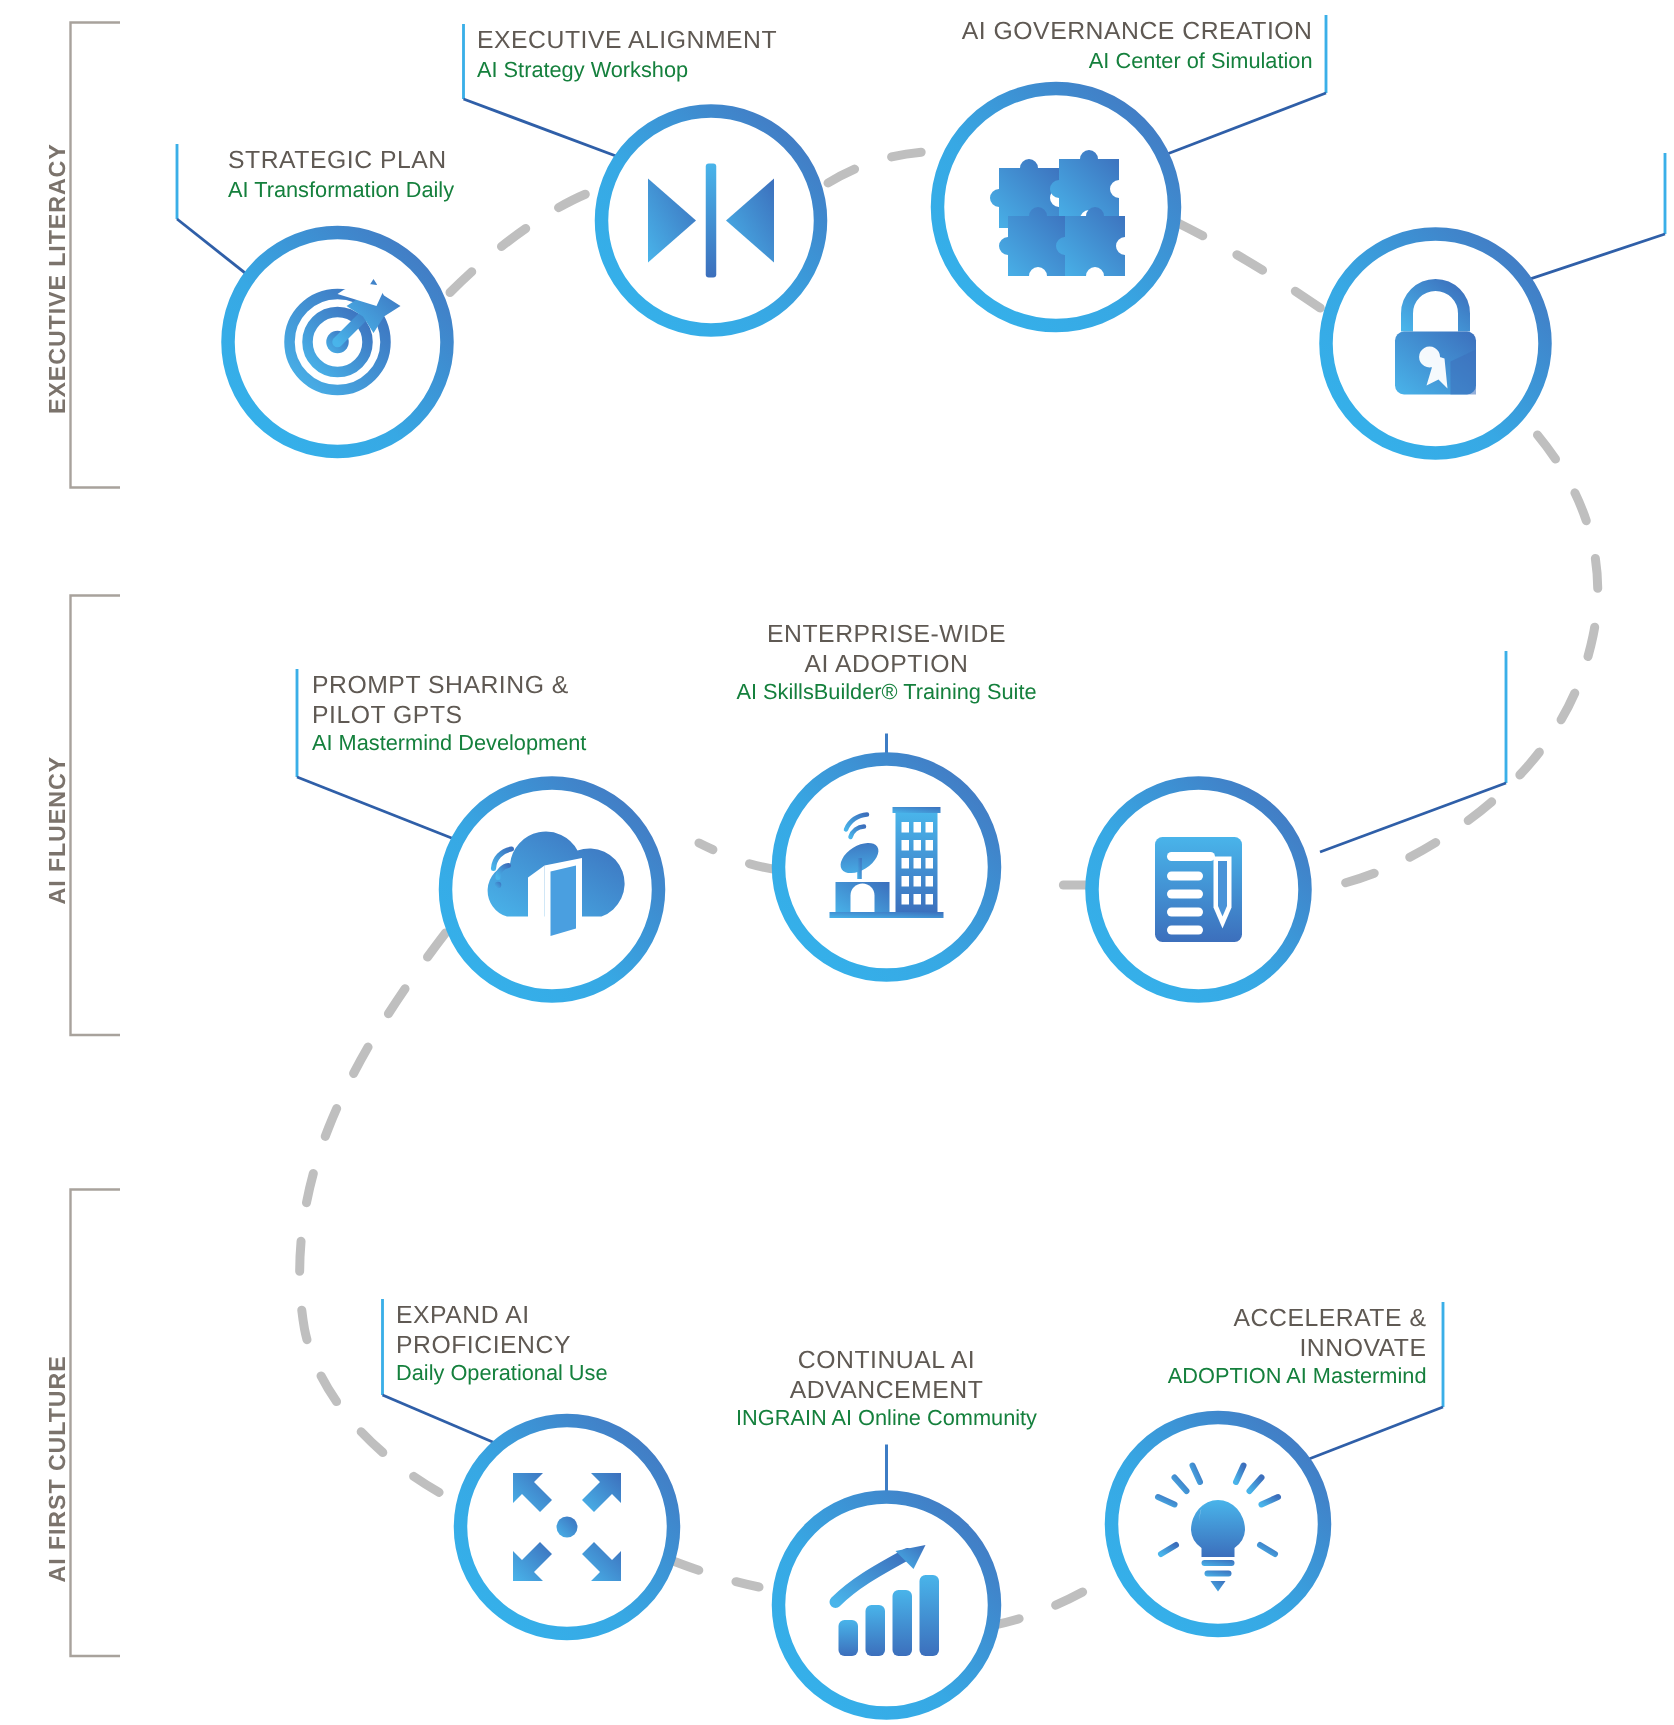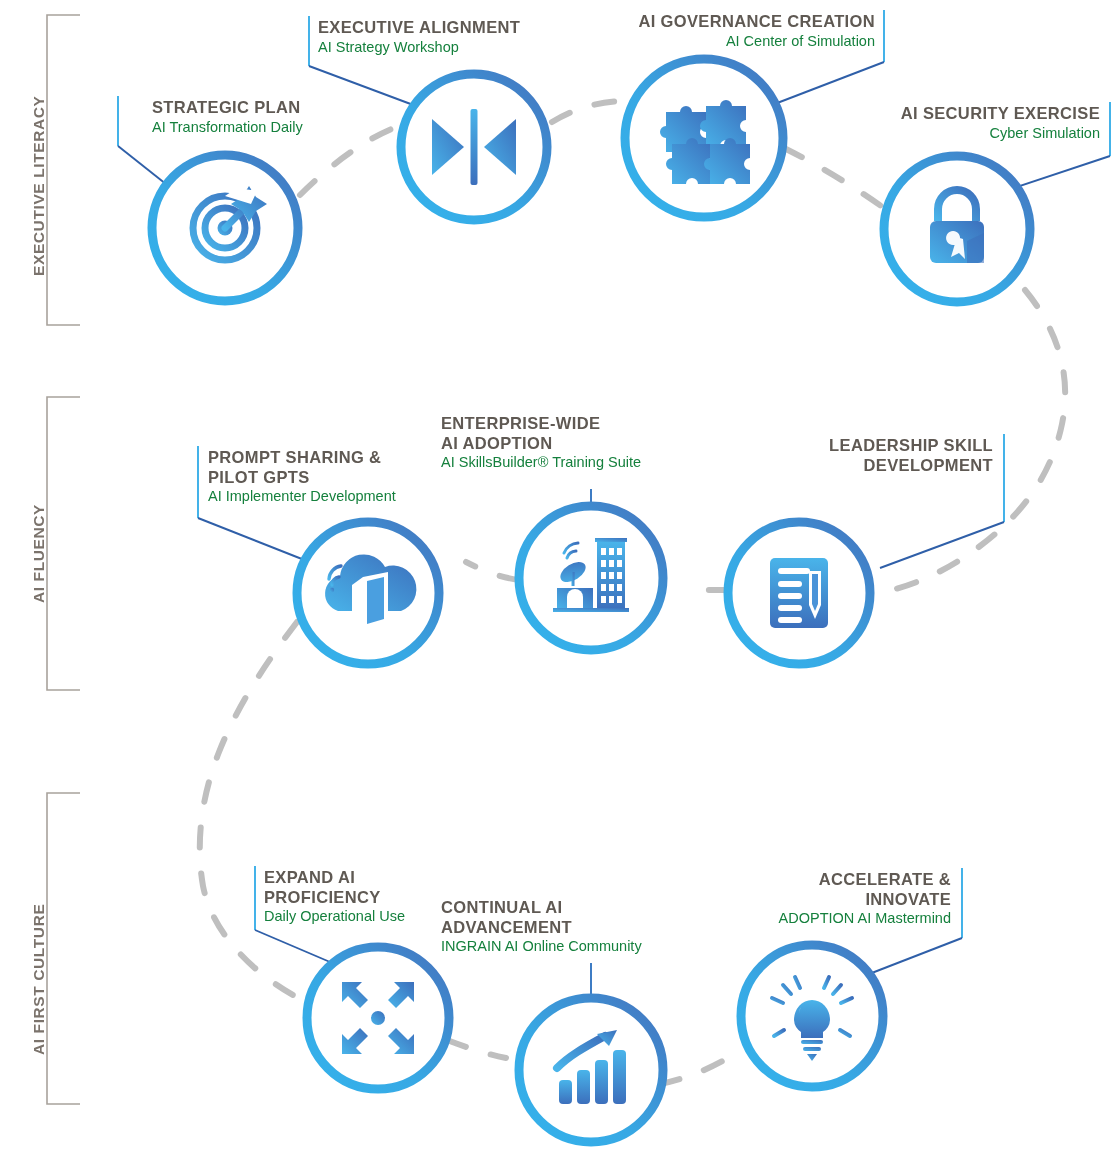--- a/index.html
+++ b/index.html
@@ -22,31 +22,31 @@
     letter-spacing:.6px;
     color:#7b736c;
     white-space:nowrap;
     transform-origin:0 0;
     transform:rotate(-90deg);
   }
 
   
   .callout{position:absolute;}
   .callout .title{
-    font-size:16.5px;font-weight:bold;letter-spacing:.35px;
+    font-size:16.5px;font-weight:normal;letter-spacing:.35px;
     color:#5f5953;line-height:19.5px;text-transform:uppercase;
     white-space:nowrap;
   }
   .callout .sub{
     font-size:14.5px;font-weight:normal;color:#15803d;
     line-height:18px;white-space:nowrap;
   }
   .callout.ta-left  .title,.callout.ta-left  .sub{text-align:left;}
   .callout.ta-right .title,.callout.ta-right .sub{text-align:right;margin-left:44px;}
-  .callout.ta-center .title,.callout.ta-center .sub{text-align:left;}
+  .callout.ta-center .title,.callout.ta-center .sub{text-align:center;}
   .callout.multiline .title,.callout.multiline .sub{white-space:pre-line;}
 </style>
 </head>
 <body>
 
 <div id="stage">
 
   <svg id="base" viewBox="0 0 1116 1150" xmlns="http://www.w3.org/2000/svg">
     <defs>
 
@@ -312,40 +312,34 @@
   <div class="callout ta-left" style="left:318px;top:18px;">
     <div class="title">EXECUTIVE ALIGNMENT</div>
     <div class="sub">AI Strategy Workshop</div>
   </div>
 
   <div class="callout ta-right" style="left:0;top:12px;width:875px;">
     <div class="title">AI GOVERNANCE CREATION</div>
     <div class="sub">AI Center of Simulation</div>
   </div>
 
-  <div class="callout ta-right" style="left:0;top:104px;width:1100px;">
-    <div class="title">AI SECURITY EXERCISE</div>
-    <div class="sub">Cyber Simulation</div>
-  </div>
 
   <div class="callout ta-left multiline" style="left:208px;top:448px;">
     <div class="title">PROMPT SHARING &amp;
 PILOT GPTs</div>
-    <div class="sub">AI Implementer Development</div>
+    <div class="sub">AI Mastermind Development</div>
   </div>
 
   <div class="callout ta-center multiline" style="left:441px;top:414px;width:300px;">
     <div class="title">ENTERPRISE-WIDE
 AI ADOPTION</div>
     <div class="sub">AI SkillsBuilder® Training Suite</div>
   </div>
 
   <div class="callout ta-right multiline" style="left:0;top:436px;width:993px;">
-    <div class="title">LEADERSHIP SKILL
-DEVELOPMENT</div>
   </div>
 
   <div class="callout ta-center multiline" style="left:441px;top:898px;width:300px;">
     <div class="title">CONTINUAL AI
 ADVANCEMENT</div>
     <div class="sub">INGRAIN AI Online Community</div>
   </div>
 
   <div class="callout ta-left multiline" style="left:264px;top:868px;">
     <div class="title">EXPAND AI

